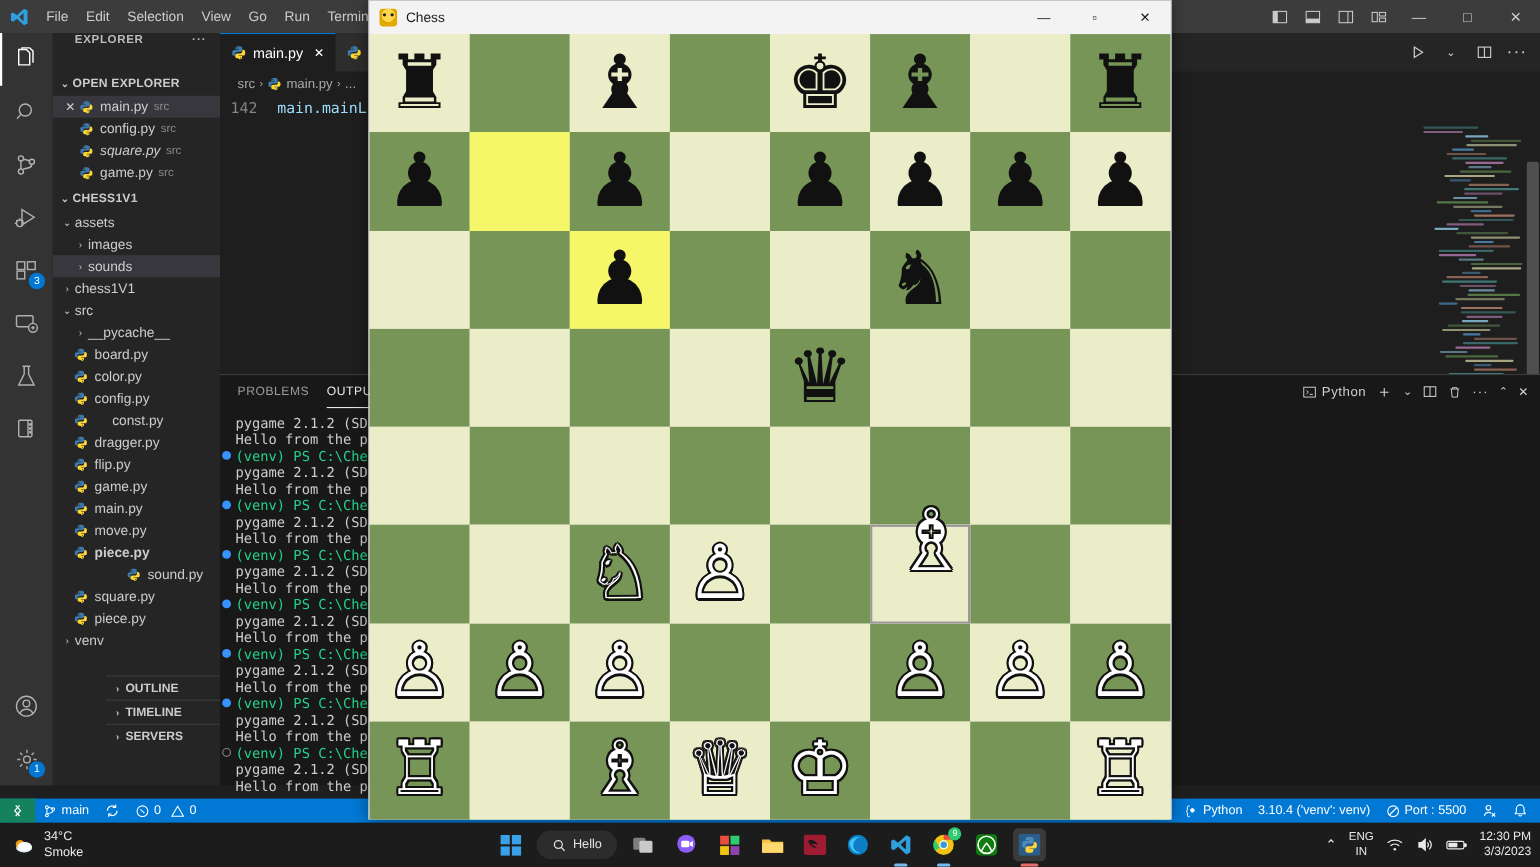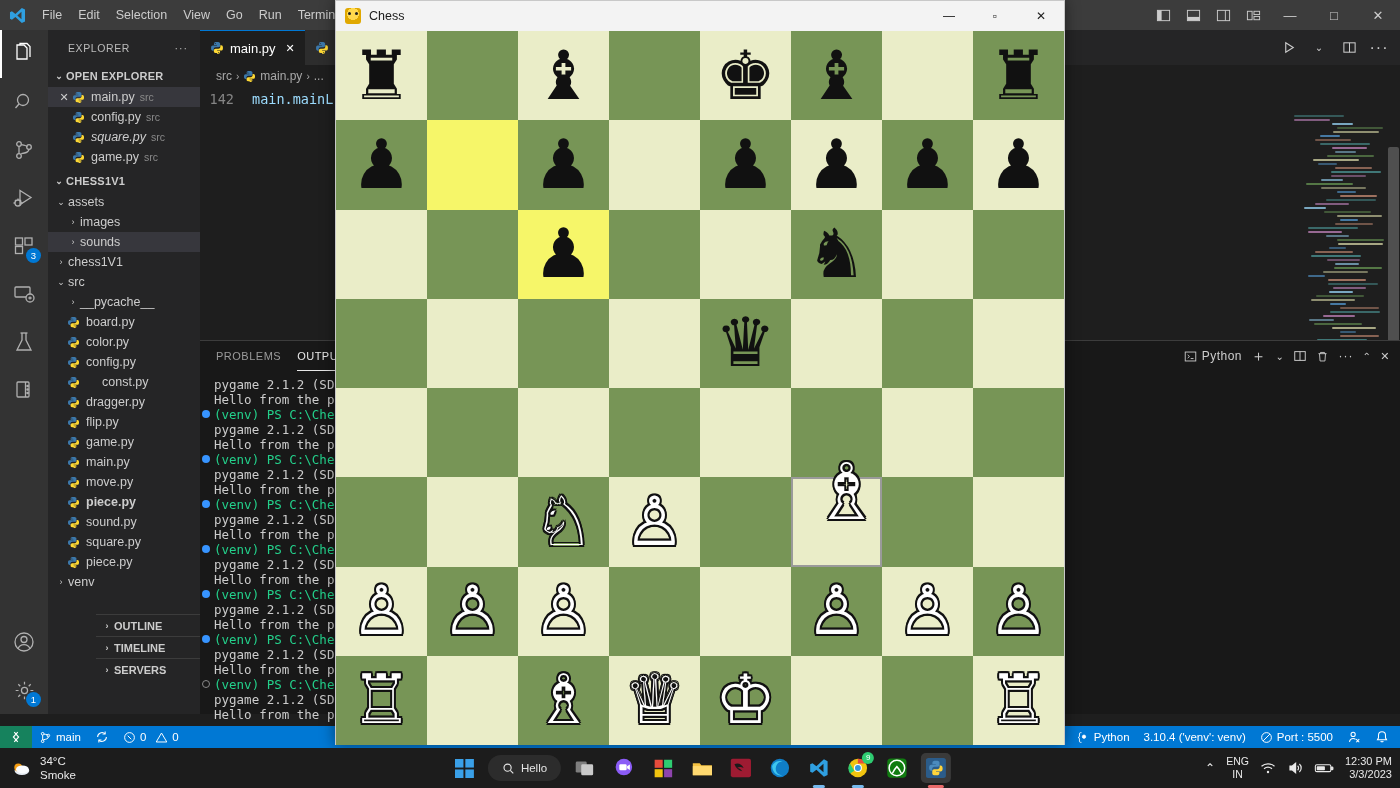--- a/index.html
+++ b/index.html
@@ -19,22 +19,22 @@
   .wc { width:44px; height:30px; display:flex; align-items:center; justify-content:center; font-size:13px; color:#ccc;}
 
   .activitybar { position:absolute; left:0; top:30px; width:48px; height:684px; background:#333333; }
   .ab-item { position:relative; width:48px; height:48px; display:flex; align-items:center; justify-content:center; }
   .ab-item.active::before { content:""; position:absolute; left:0; top:0; width:2px; height:48px; background:#fff; }
   .ab-badge { position:absolute; right:7px; bottom:7px; min-width:15px; height:15px; border-radius:8px;
               background:#0078d4; color:#fff; font-size:9.5px; line-height:15px; text-align:center; padding:0 3px; }
   .ab-bottom { position:absolute; left:0; bottom:0; width:48px; }
 
   .sidebar { position:absolute; left:48px; top:30px; width:152px; height:684px; background:#252526; }
-  .sb-title { height:35px; display:flex; align-items:center; justify-content:space-between;
-              padding:0 12px 0 20px; font-size:10.5px; letter-spacing:.6px; color:#bbbbbb; }
+  .sb-title { height:35px; display:flex; justify-content:space-between;
+              padding:0 12px 0 20px; font-size:10.5px; letter-spacing:.6px; color:#bbbbbb;font-weight:bold; }
   .sb-section { font-size:11px; font-weight:bold; color:#ccc; height:22px; display:flex; align-items:center;
                 padding-left:4px; letter-spacing:.2px; }
   .chev { display:inline-block; width:14px; text-align:center; font-size:9px; color:#ccc; }
   .row { height:20px; display:flex; align-items:center; font-size:12.5px; color:#cccccc; white-space:nowrap; }
   .row.sel { background:#37373d; }
   .py-ic { width:15px; display:inline-block; text-align:center; color:#519aba; font-size:11px; }
   .sub { color:#8a8a8a; font-size:10.5px; margin-left:5px; }
   .closeX { width:16px; text-align:center; font-size:11px; color:#ccc; }
   .italic { font-style:italic; }
 
@@ -412,21 +412,21 @@
           </div>
           <div class="row" style="padding-left: 18px; font-weight: bold;">
             <span class="py-ic" style="margin-left:1px;">
               <svg width="13" height="13" viewBox="0 0 16 16">
                 <path d="M7.8 1.2c-2 0-3.3.5-3.3 1.9v1.5h3.4v.5H3.2c-1.3 0-2 .9-2 3s.7 3 2 3h1V9.5c0-1.3 1-2.3 2.3-2.3h3.1c1.2 0 2-.9 2-2V3.1c0-1.3-1-1.9-3.8-1.9zM6 2.3a.6.6 0 110 1.2.6.6 0 010-1.2z" fill="#3c78aa"></path>
                 <path d="M8.2 14.8c2 0 3.3-.5 3.3-1.9v-1.5H8.1v-.5h4.7c1.3 0 2-.9 2-3s-.7-3-2-3h-1v1.6c0 1.3-1 2.3-2.3 2.3H6.4c-1.2 0-2 .9-2 2v1.1c0 1.3 1 1.9 3.8 1.9zM10 13.7a.6.6 0 110-1.2.6.6 0 010 1.2z" fill="#fdd835"></path>
               </svg>
             </span>
             <span style="margin-left:4px;">piece.py</span>
           </div>
-          <div class="row" style="padding-left: 18px;">
+          <div class="row" style="padding-left: 18px; margin-left: 48px;">
             <span class="py-ic" style="margin-left:1px;">
               <svg width="13" height="13" viewBox="0 0 16 16">
                 <path d="M7.8 1.2c-2 0-3.3.5-3.3 1.9v1.5h3.4v.5H3.2c-1.3 0-2 .9-2 3s.7 3 2 3h1V9.5c0-1.3 1-2.3 2.3-2.3h3.1c1.2 0 2-.9 2-2V3.1c0-1.3-1-1.9-3.8-1.9zM6 2.3a.6.6 0 110 1.2.6.6 0 010-1.2z" fill="#3c78aa"></path>
                 <path d="M8.2 14.8c2 0 3.3-.5 3.3-1.9v-1.5H8.1v-.5h4.7c1.3 0 2-.9 2-3s-.7-3-2-3h-1v1.6c0 1.3-1 2.3-2.3 2.3H6.4c-1.2 0-2 .9-2 2v1.1c0 1.3 1 1.9 3.8 1.9zM10 13.7a.6.6 0 110-1.2.6.6 0 010 1.2z" fill="#fdd835"></path>
               </svg>
             </span>
             <span style="margin-left:4px;">sound.py</span>
           </div>
           <div class="row" style="padding-left: 18px;">
             <span class="py-ic" style="margin-left:1px;">

